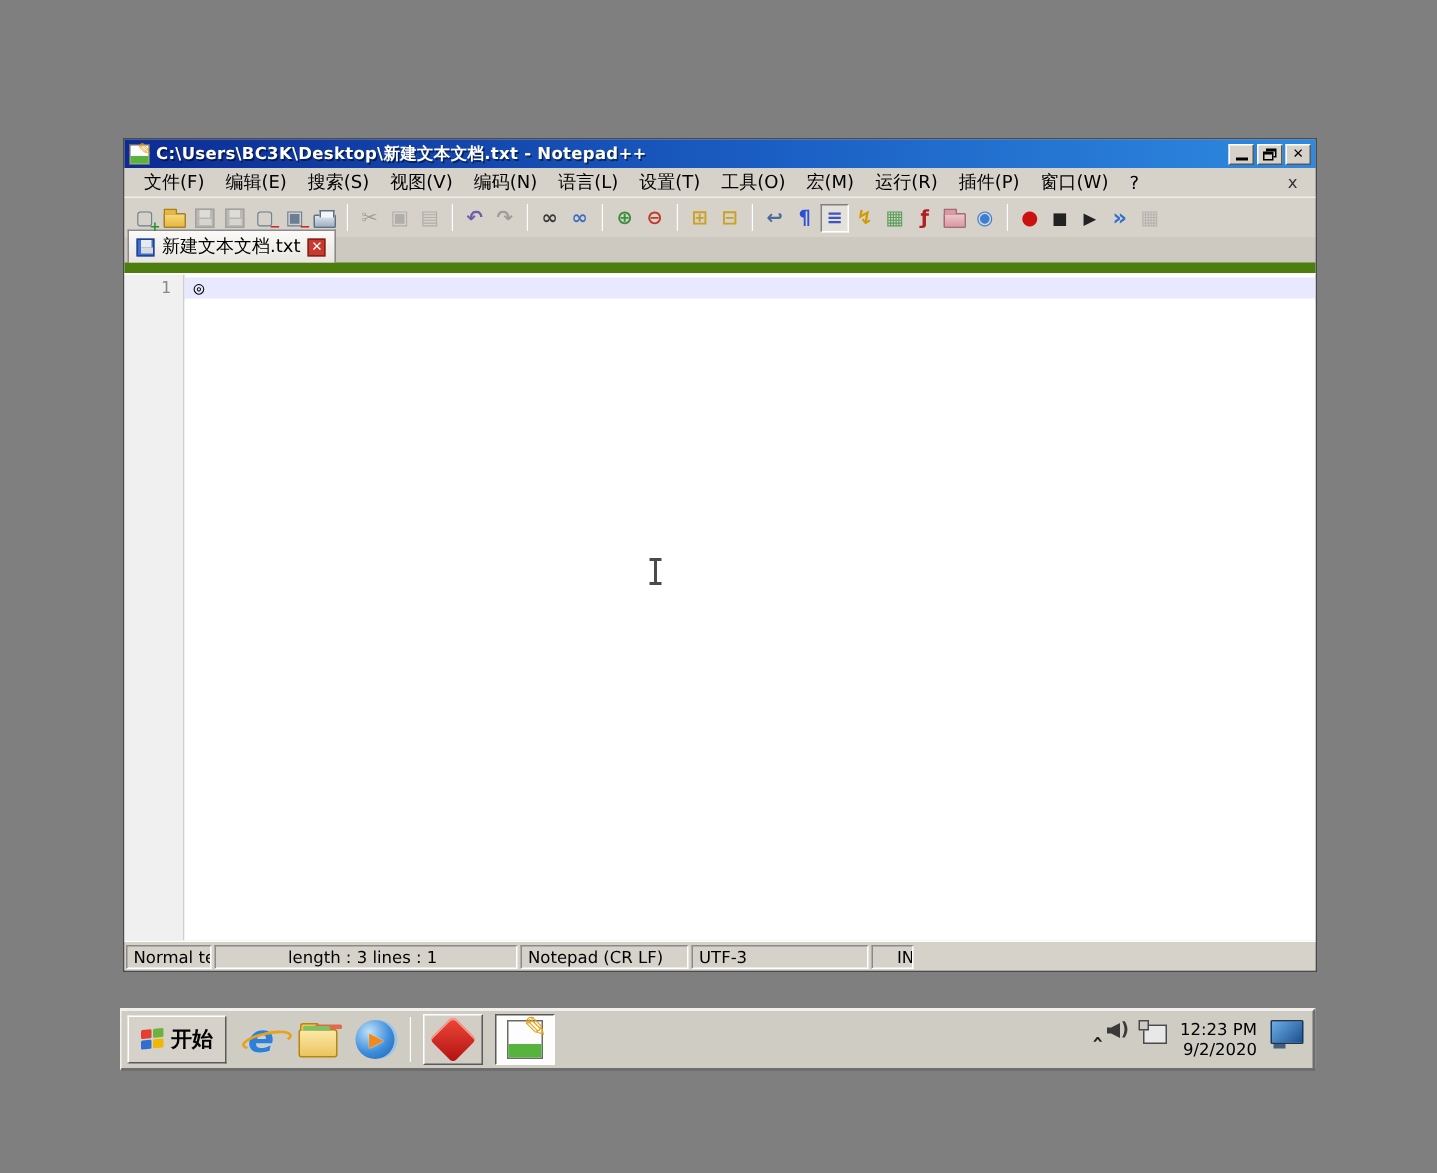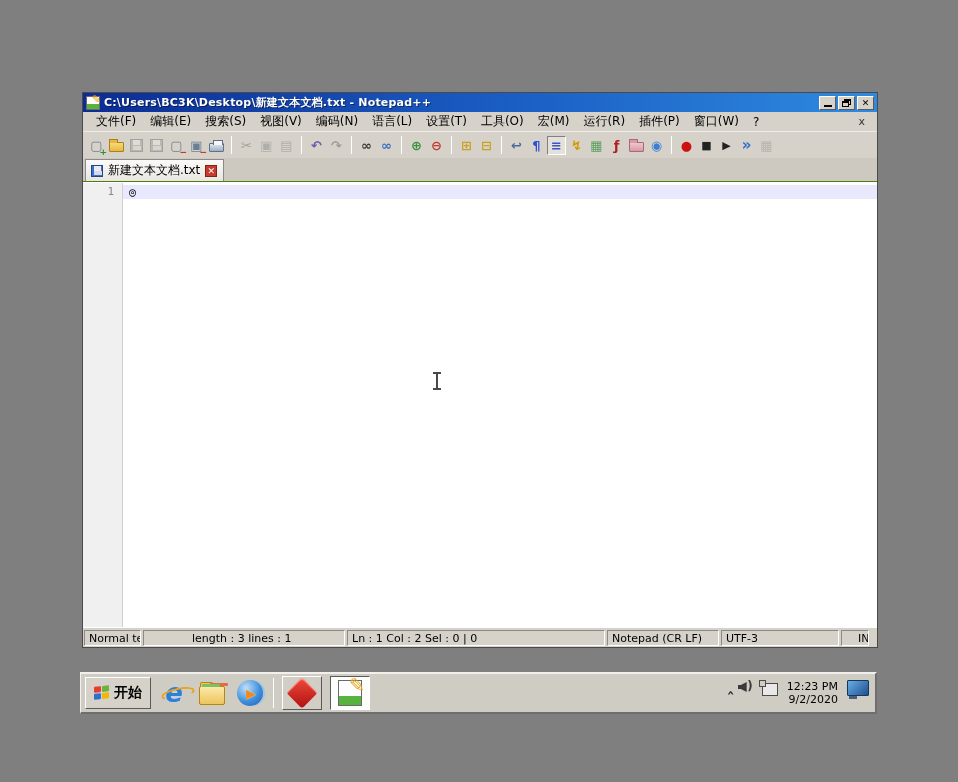--- a/index.html
+++ b/index.html
@@ -80,21 +80,21 @@
   .shape-folder.pink { background:linear-gradient(#eec6cc,#d89aa4); border-color:#a86a74; }
   .shape-folder.pink::before { background:#d89aa4; border-color:#a86a74; }
   .shape-floppy { width:13px; height:13px; background:#8f97a4; border:1px solid #5a6270; position:relative; }
   .shape-floppy::before { content:""; position:absolute; left:2px; top:0; width:7px; height:5px; background:#e8eaee; }
   .shape-floppy::after { content:""; position:absolute; left:2px; bottom:1px; width:8px; height:4px; background:#d8dade; }
   .shape-floppy.blue { background:#3a6fd8; border-color:#24448c; }
   .shape-printer { width:15px; height:9px; background:linear-gradient(#dfe6ef,#9fb0c4); border:1px solid #5f7186; border-radius:1px; position:relative; margin-top:4px; }
   .shape-printer::before { content:""; position:absolute; top:-4px; left:3px; width:8px; height:4px; background:#f4f6f8; border:1px solid #5f7186; border-bottom:none; }
 
   
-  .tabbar { height:24px; background:#cdc9c1; display:flex; align-items:flex-end; padding:2px 2px 0 2px; flex:0 0 auto; border-bottom:1px solid #4d7c0f; }
+  .tabbar { height:24px; background:#cdc9c1; display:flex; align-items:flex-end; padding:2px 2px 0 2px; flex:0 0 auto; border-bottom:7px solid #4d7c0f; }
   .tab { height:22px; background:linear-gradient(#fbfaf8,#e9e6e0); border:1px solid #8a8a8a; border-bottom:none;
     display:flex; align-items:center; gap:5px; padding:0 6px 0 5px; font-size:12px; color:#000; cursor:default; }
   .tab-close { width:12px; height:12px; background:#c83a2e; color:#fff; font-size:9px; font-weight:bold;
     display:flex; align-items:center; justify-content:center; border:1px solid #7e241c; cursor:default; }
 
   
   .editor { flex:1; background:#fff; display:flex; flex-direction:column; position:relative; overflow:hidden;
     border-top:1px solid #fff; }
   .ed-line { display:flex; height:17px; align-items:center; font-family:"DejaVu Sans Mono","Liberation Mono",monospace; font-size:12px; }
   .gutter-cell { width:40px; flex:0 0 auto; background:#f0f0f0; color:#8a8a8a; text-align:right;
@@ -274,21 +274,20 @@
     <div class="ed-body-fill">
       <div class="gutter-fill"></div>
       <div class="ed-white"></div>
     </div>
     <div class="ibeam"></div>
   </div>
 
   <div class="statusbar">
     <span class="seg seg-doc-type">Normal text</span>
     <span class="seg seg-length">length : 3   lines : 1</span>
-    <span class="seg seg-cursor">Ln : 1   Col : 2   Sel : 0 | 0</span>
     <span class="seg seg-eol">Notepad (CR LF)</span>
     <span class="seg seg-encoding">UTF-3</span>
     <span class="seg seg-mode">INS</span>
     <span class="seg-pad"></span>
   </div>
 
 </div>
 
 <div class="taskbar">
   <div class="start-btn">

